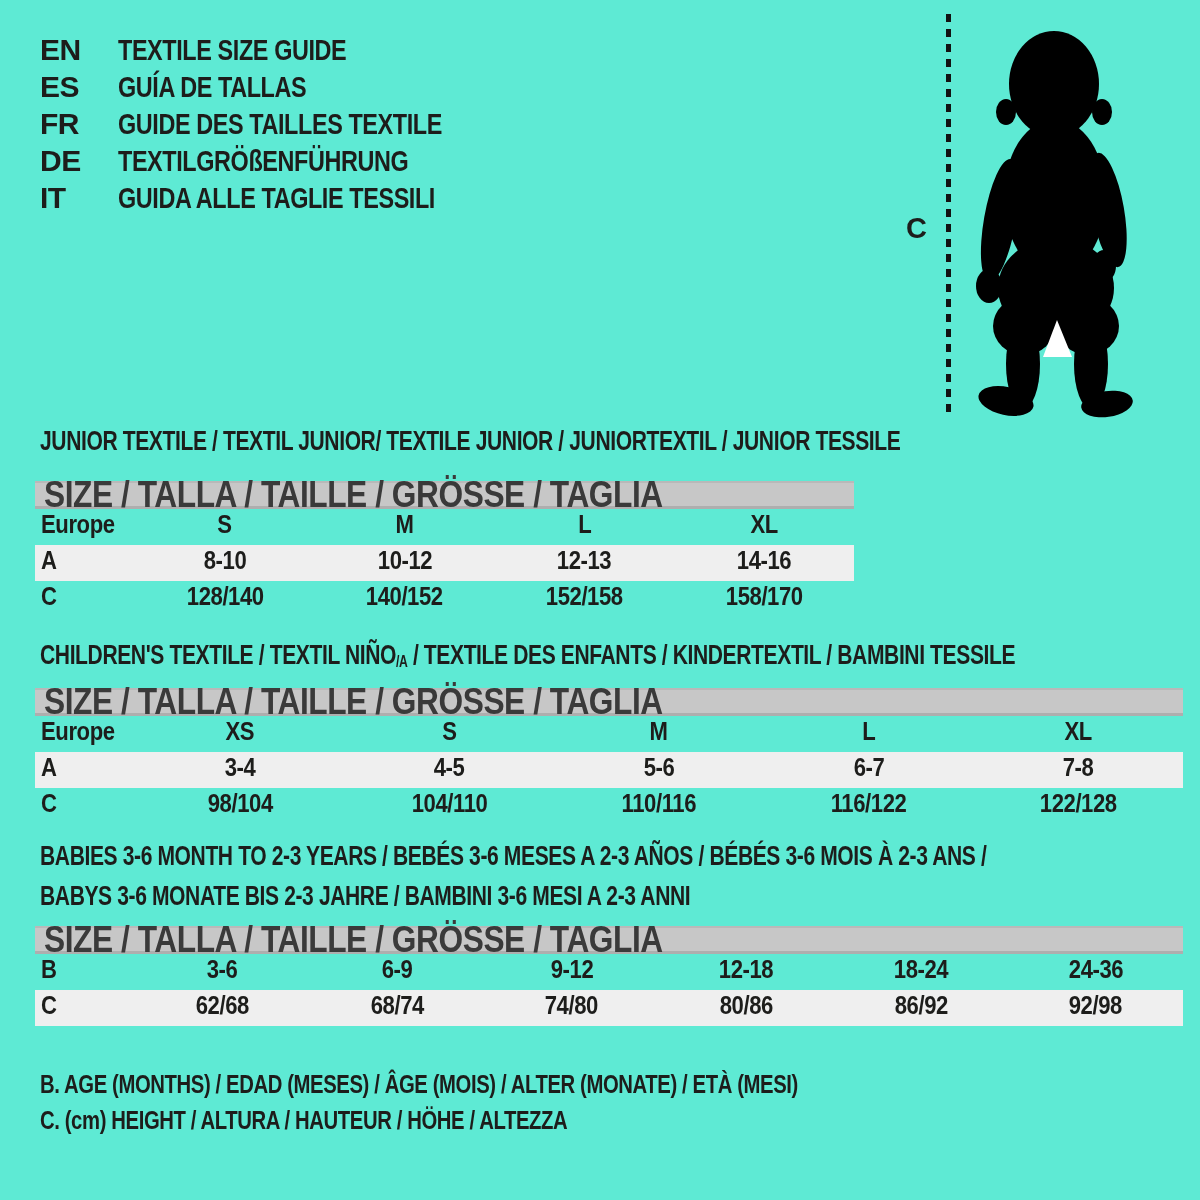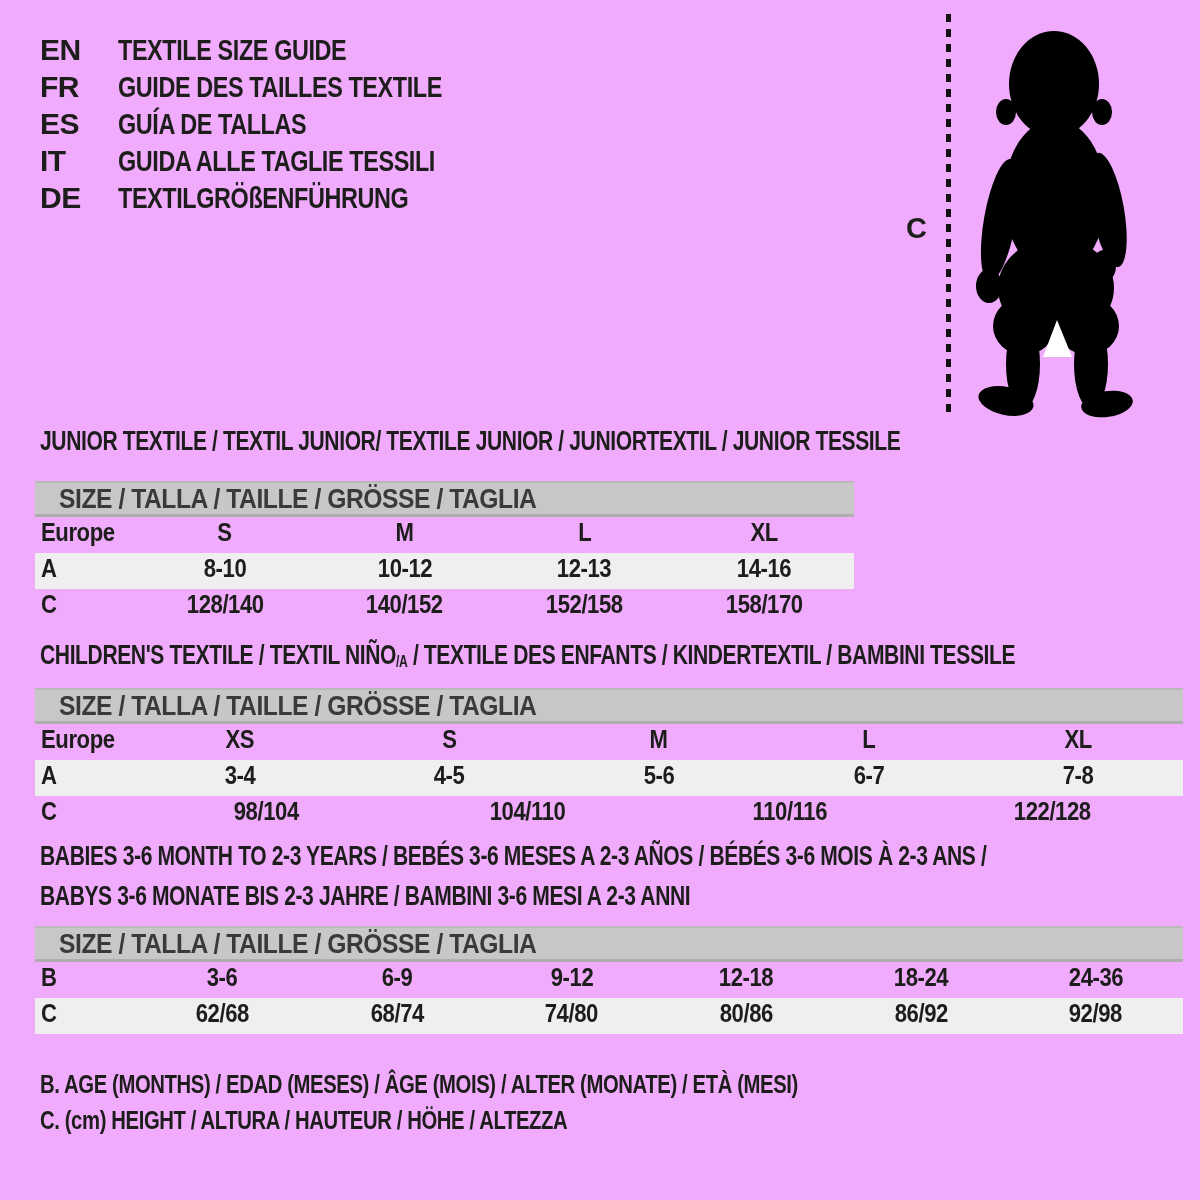--- a/index.html
+++ b/index.html
@@ -1,17 +1,17 @@
 <!DOCTYPE html>
 <html><head>
 <meta charset="utf-8">
 <style>
   html,body { margin:0; padding:0; background:#fff; }
   .canvas {
-    position:relative; width:1200px; height:1200px; background:#f0abfc;
+    position:relative; width:1200px; height:1200px; background:#5eead4;
     font-family:"Liberation Sans", sans-serif; font-weight:700;
     color:#1d1d1b; letter-spacing:-0.5px; overflow:hidden;
   }
   
   .sqz  { display:inline-block; transform:scaleX(0.78); transform-origin:0 50%; white-space:nowrap; }
   .sqzb { display:inline-block; transform:scaleX(0.88); transform-origin:0 50%; white-space:nowrap; }
   .sqzl { display:inline-block; transform:scaleX(0.85); transform-origin:0 50%; white-space:nowrap; }
   .sqzc { display:inline-block; transform:scaleX(0.85); white-space:nowrap; }
 
   
@@ -28,23 +28,23 @@
   .figure-label { position:absolute; left:906px; top:212px; font-size:29px; }
   .figure-svg { position:absolute; left:960px; top:12px; }
 
   
   .section-title { position:absolute; left:40px; height:36px; line-height:36px; font-size:27px; }
   .sub-a { font-size:0.58em; position:relative; top:0.22em; }
 
   
   .size-table { position:absolute; font-size:26px; }
   .size-bar {
-    height:36px; background:#c7c7c7; color:#3a3a3a;
-    display:flex; align-items:center; padding-left:24px; box-sizing:border-box;
-    border-top:2px solid #b9b9b9; border-bottom:3px solid #aeaeae; font-size:28px;
+    height:28px; background:#c7c7c7; color:#3a3a3a;
+    display:flex; align-items:center; padding-left:9px; box-sizing:border-box;
+    border-top:2px solid #b9b9b9; border-bottom:3px solid #aeaeae; font-size:36px;
   }
   .t-row { display:flex; height:36px; align-items:flex-start; }
   .t-row.shaded { background:#efefef; }
   .t-label { width:100px; padding-left:6px; box-sizing:border-box; flex:none; }
   .t-cell { flex:1 1 0; text-align:center; }
 
   
   .footnotes { position:absolute; left:40px; top:1066px; }
   .foot-line { height:36px; line-height:36px; font-size:26px; }
 </style>
@@ -52,34 +52,34 @@
 <body>
 
 <div class="canvas">
 
   <div class="lang-block">
     <div class="lang-row">
       <span class="lang-code">EN</span>
       <span class="sqz">TEXTILE SIZE GUIDE</span>
     </div>
     <div class="lang-row">
+      <span class="lang-code">ES</span>
+      <span class="sqz">GUÍA DE TALLAS</span>
+    </div>
+    <div class="lang-row">
       <span class="lang-code">FR</span>
       <span class="sqz">GUIDE DES TAILLES TEXTILE</span>
     </div>
     <div class="lang-row">
-      <span class="lang-code">ES</span>
-      <span class="sqz">GUÍA DE TALLAS</span>
+      <span class="lang-code">DE</span>
+      <span class="sqz">TEXTILGRÖßENFÜHRUNG</span>
     </div>
     <div class="lang-row">
       <span class="lang-code">IT</span>
       <span class="sqz">GUIDA ALLE TAGLIE TESSILI</span>
-    </div>
-    <div class="lang-row">
-      <span class="lang-code">DE</span>
-      <span class="sqz">TEXTILGRÖßENFÜHRUNG</span>
     </div>
   </div>
 
   <div class="figure">
     <div class="dash-line"></div>
     <div class="figure-label">C</div>
     <svg class="figure-svg" width="186" height="408" viewBox="0 0 186 408" aria-hidden="true">
       <g fill="#000000">
         <ellipse cx="94" cy="72" rx="45" ry="53"></ellipse>
         <ellipse cx="46" cy="100" rx="10" ry="13"></ellipse>
@@ -154,20 +154,21 @@
       <span class="t-cell"><span class="sqzc">4-5</span></span>
       <span class="t-cell"><span class="sqzc">5-6</span></span>
       <span class="t-cell"><span class="sqzc">6-7</span></span>
       <span class="t-cell"><span class="sqzc">7-8</span></span>
     </div>
     <div class="t-row">
       <span class="t-label"><span class="sqzl">C</span></span>
       <span class="t-cell"><span class="sqzc">98/104</span></span>
       <span class="t-cell"><span class="sqzc">104/110</span></span>
       <span class="t-cell"><span class="sqzc">110/116</span></span>
+      <span class="t-cell"><span class="sqzc">116/122</span></span>
       <span class="t-cell"><span class="sqzc">122/128</span></span>
     </div>
   </div>
 
   <div class="section-title" style="top:838px;">
     <span class="sqz">BABIES 3-6 MONTH TO 2-3 YEARS / BEBÉS 3-6 MESES A 2-3 AÑOS / BÉBÉS 3-6 MOIS À 2-3 ANS /</span>
   </div>
   <div class="section-title" style="top:878px;text-align:right;">
     <span class="sqz">BABYS 3-6 MONATE BIS 2-3 JAHRE / BAMBINI 3-6 MESI A 2-3 ANNI</span>
   </div>

